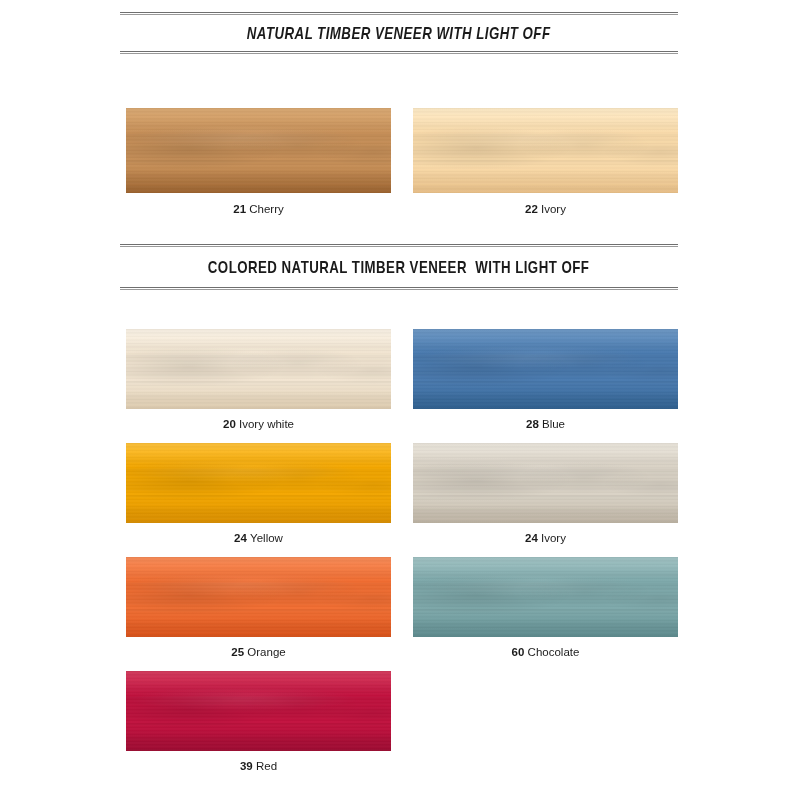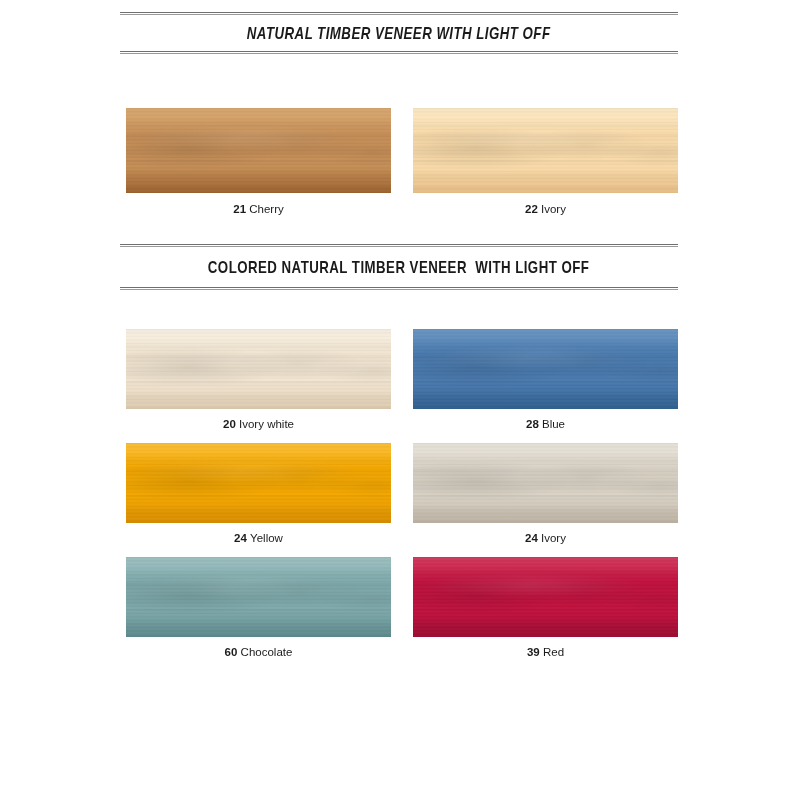--- a/index.html
+++ b/index.html
@@ -209,20 +209,26 @@
       </div>
     </div>
 
     <div class="swatch-cell">
       <div class="swatch" id="sw-29" style="background: linear-gradient(rgb(236, 231, 221) 0%, rgb(218, 211, 198) 30%, rgb(218, 211, 198) 68%, rgb(189, 179, 163) 100%);"></div>
       <div class="swatch-label">
         <span class="swatch-code">24</span><span>&nbsp;</span><span class="swatch-name">Ivory</span>
       </div>
     </div>
 
+    <div class="swatch-cell">
+      <div class="swatch" id="sw-25" style="background: linear-gradient(rgb(250, 140, 88) 0%, rgb(242, 110, 50) 30%, rgb(242, 110, 50) 68%, rgb(216, 82, 26) 100%);"></div>
+      <div class="swatch-label">
+        <span class="swatch-code">25</span><span>&nbsp;</span><span class="swatch-name">Orange</span>
+      </div>
+    </div>
 
     <div class="swatch-cell">
       <div class="swatch" id="sw-30" style="background: linear-gradient(rgb(162, 196, 197) 0%, rgb(127, 170, 172) 30%, rgb(127, 170, 172) 68%, rgb(93, 138, 141) 100%);"></div>
       <div class="swatch-label">
         <span class="swatch-code">60</span><span>&nbsp;</span><span class="swatch-name">Chocolate</span>
       </div>
     </div>
 
     <div class="swatch-cell">
       <div class="swatch" id="sw-26" style="background: linear-gradient(rgb(214, 60, 94) 0%, rgb(195, 18, 63) 30%, rgb(195, 18, 63) 68%, rgb(157, 12, 50) 100%);"></div>

